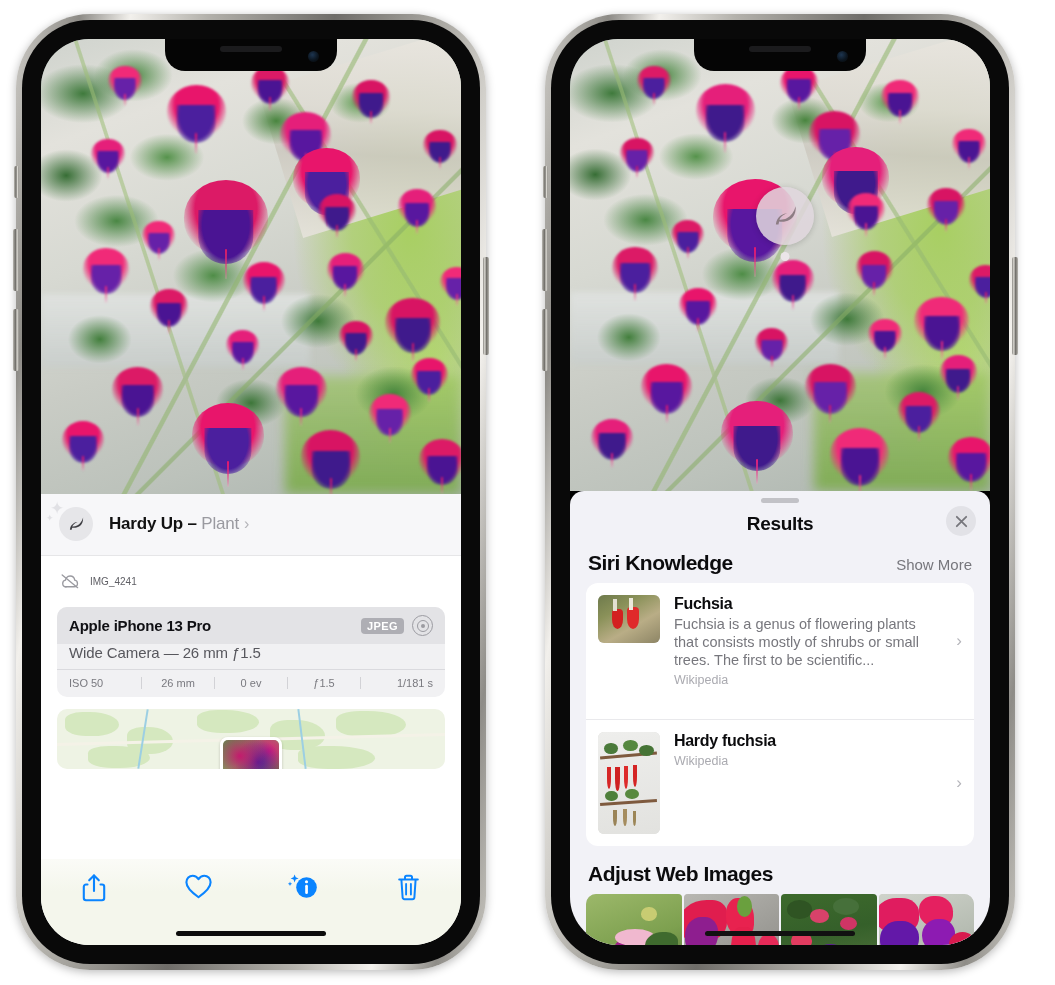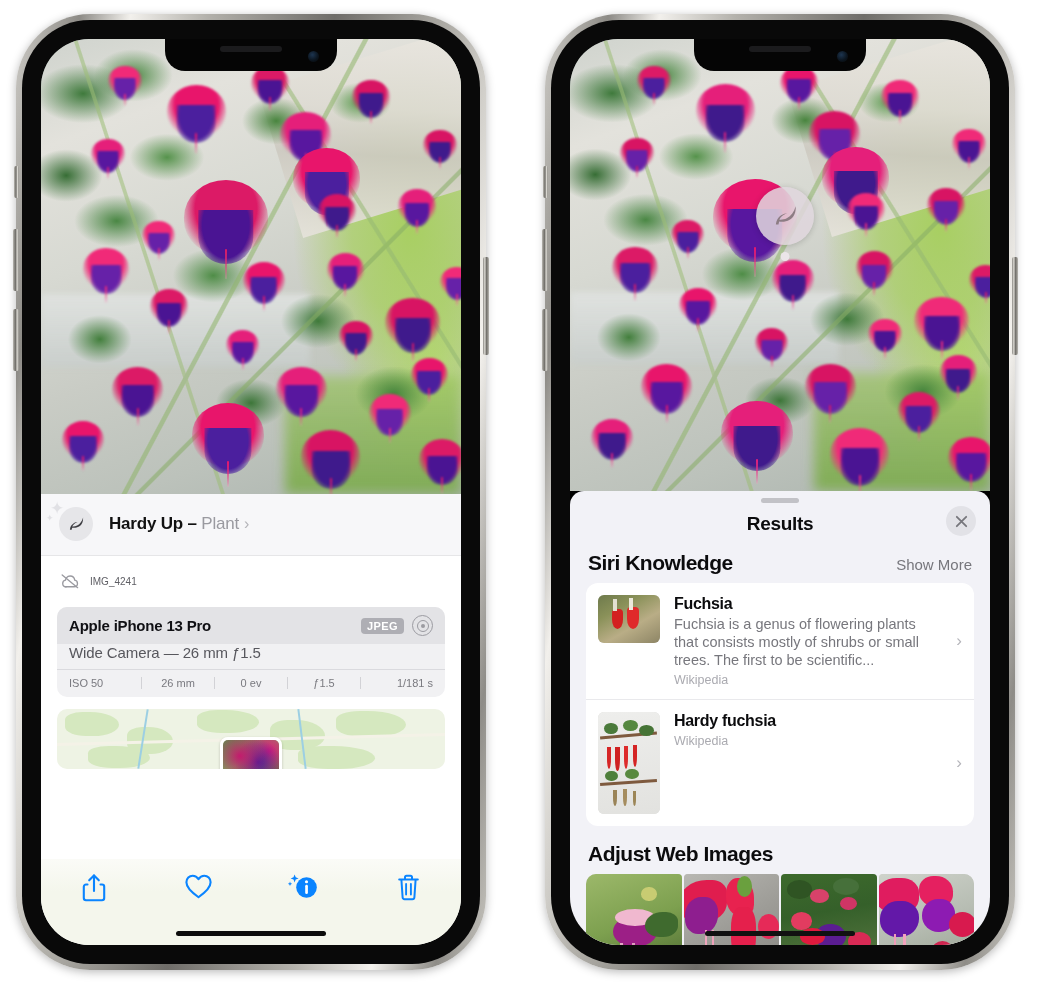--- a/index.html
+++ b/index.html
@@ -152,21 +152,21 @@
   .rtitle{font-size:19px;font-weight:700;color:#0b0b0d;letter-spacing:-.3px;}
   .closebtn{position:absolute;right:14px;top:3px;width:30px;height:30px;border-radius:50%;
     background:#e2e2e7;display:flex;align-items:center;justify-content:center;}
 
   .sec-head{display:flex;align-items:baseline;justify-content:space-between;padding:6px 18px 8px 18px;}
   .sec-title{font-size:21px;font-weight:700;color:#0b0b0d;letter-spacing:-.5px;}
   .showmore{font-size:15px;color:#76767c;}
 
   .klist{margin:0 16px;background:#fff;border-radius:12px;overflow:hidden;}
   .krow{display:flex;padding:12px 12px 12px 12px;align-items:flex-start;position:relative;}
-  .krow + .krow{border-top:.5px solid #e9e9ec;}
+  .krow + .krow{border-top:.5px solid #e9e9ec;margin-top:20px;}
   .kthumb{width:62px;flex:0 0 62px;border-radius:6px;overflow:hidden;position:relative;background:#dcdcd8;}
   .kthumb.a{height:48px;}
   .kthumb.b{height:102px;}
   .ktext{flex:1;padding-left:14px;padding-right:22px;}
   .kname{font-size:16px;font-weight:700;color:#0b0b0d;letter-spacing:-.3px;}
   .kdesc{font-size:14.5px;color:#77777d;line-height:18px;margin-top:2px;}
   .ksrc{font-size:12.5px;color:#aaaab0;margin-top:4px;}
   .kchev{position:absolute;right:12px;top:50%;transform:translateY(-50%);color:#b5b5bb;font-size:17px;}
 
   .simgrid{display:flex;gap:2px;padding:0 16px;}

